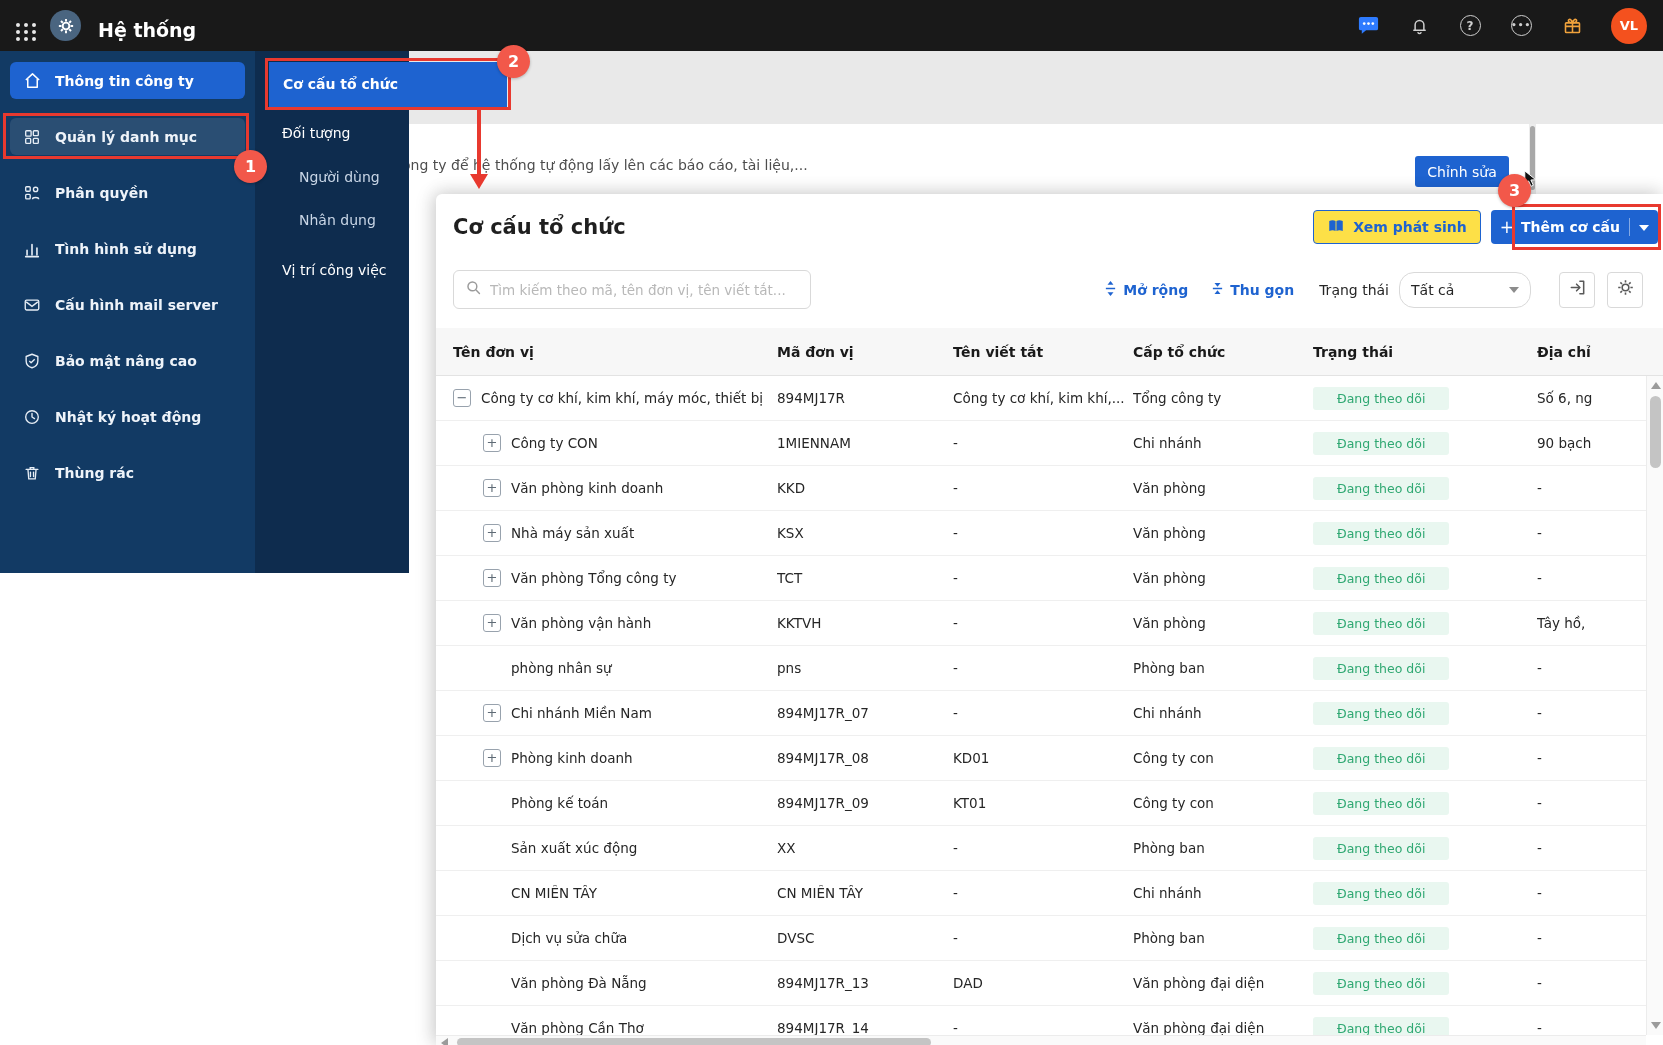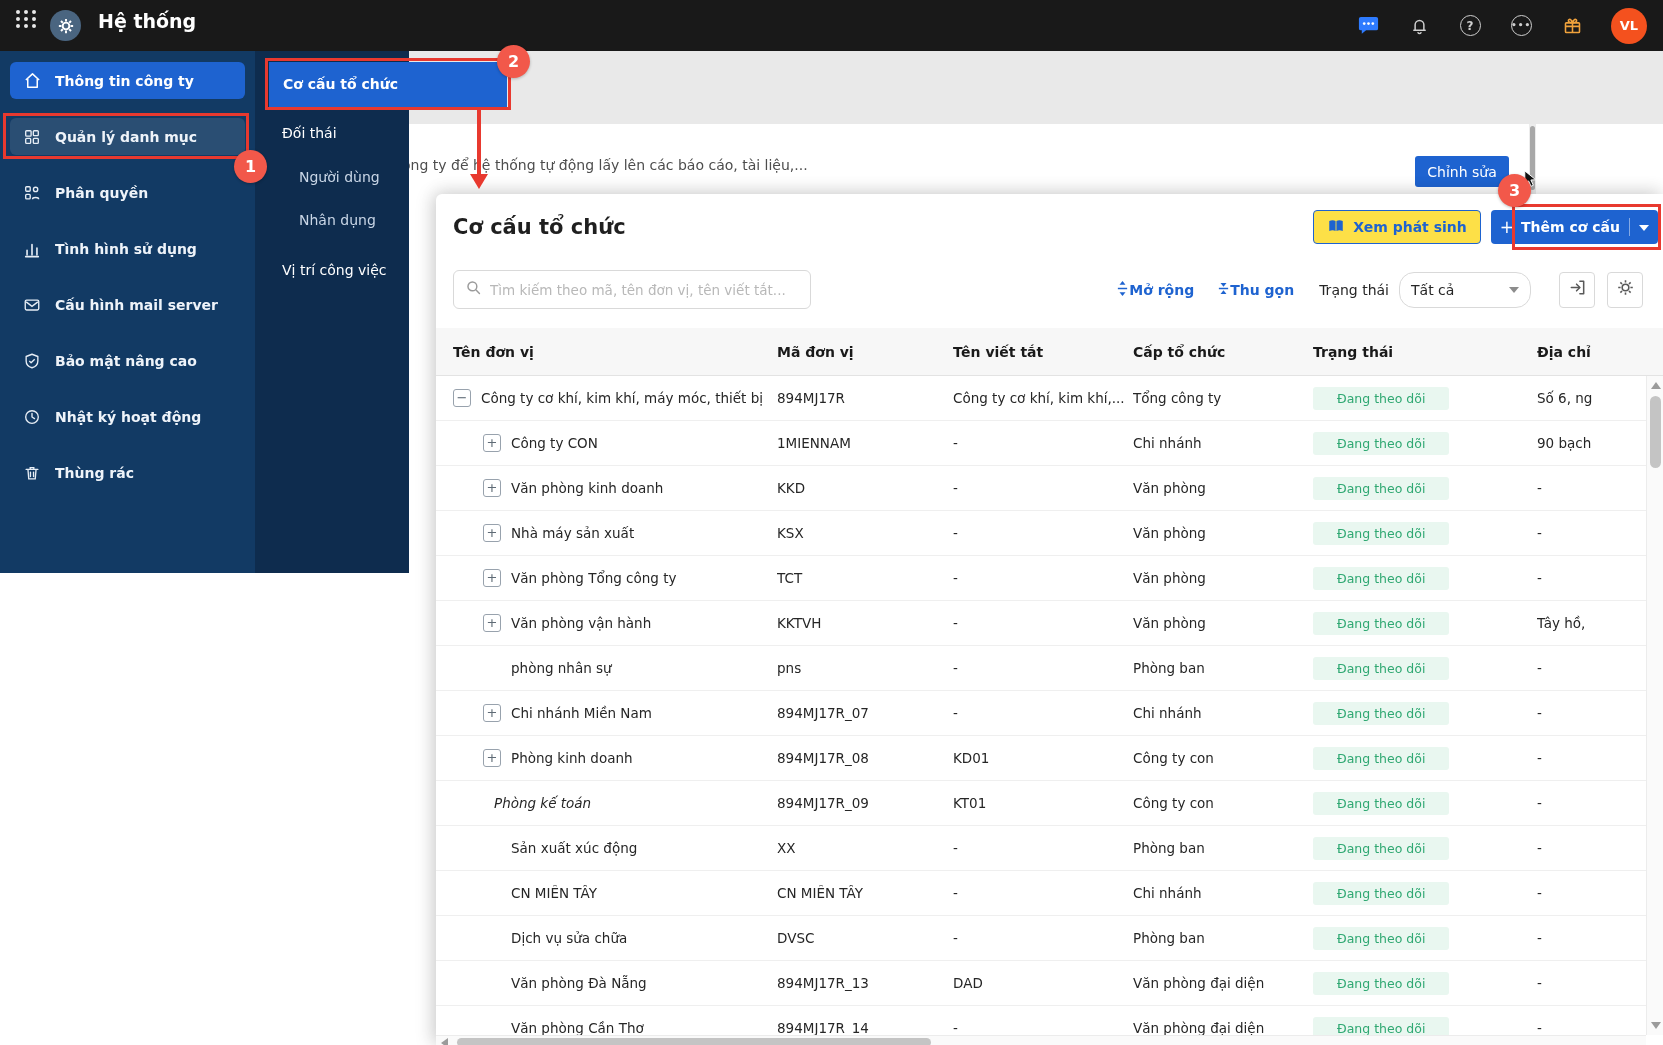--- a/index.html
+++ b/index.html
@@ -1,21 +1,21 @@
 <!DOCTYPE html>
 <html><head>
 <meta charset="utf-8">
 <style>
   *{margin:0;padding:0;box-sizing:border-box}
   body{font-family:"DejaVu Sans","Liberation Sans",sans-serif;background:#fff;color:#262626}
   .stage{position:relative;width:1663px;height:1045px;overflow:hidden;background:#fff}
 
   
   .topbar{position:absolute;left:0;top:0;width:100%;height:51px;background:#191919;display:flex;align-items:center;padding:0 16px;z-index:20}
-  .tb-left{display:flex;align-items:flex-start;gap:13px}
+  .tb-left{display:flex;align-items:flex-end;gap:13px}
   .grid-icon{display:grid;grid-template-columns:repeat(3,5px);grid-gap:3px;cursor:pointer}
   .grid-icon span{width:4px;height:4px;border-radius:50%;background:#e8e8e8}
   .logo-circle{width:31px;height:31px;border-radius:50%;background:#4a6580;display:flex;align-items:center;justify-content:center}
   .app-title{color:#fff;font-size:19px;font-weight:bold;margin-left:4px}
   .tb-right{margin-left:auto;display:flex;align-items:center;gap:27px}
   .tb-ic{width:24px;height:24px;display:flex;align-items:center;justify-content:center;cursor:pointer}
   .circ-glyph{width:21px;height:21px;border:1.6px solid #cfcfcf;border-radius:50%;color:#cfcfcf;font-size:12px;font-weight:bold;display:flex;align-items:center;justify-content:center}
   .dots-glyph{letter-spacing:1px;font-size:9px;padding-bottom:1px}
   .avatar{width:36px;height:36px;border-radius:50%;background:#f4511e;color:#fff;font-size:13px;font-weight:bold;display:flex;align-items:center;justify-content:center;cursor:pointer}
 
@@ -51,21 +51,21 @@
   .btn-primary{height:34px;display:flex;align-items:center;gap:7px;padding:0 9px;background:#1e63d0;border:none;border-radius:4px;color:#fff;font-size:14px;font-weight:600;font-family:inherit;cursor:pointer}
   .btn-primary .plus{font-size:17px;font-weight:normal;line-height:1}
   .btn-divider{width:1px;height:18px;background:rgba(255,255,255,.45);margin:0 2px}
   .chev{width:0;height:0;border-left:5px solid transparent;border-right:5px solid transparent;border-top:6px solid #fff;margin-top:2px}
 
   .toolbar{display:flex;align-items:center;margin-top:18px;padding:0 20px 0 17px}
   .search-box{width:358px;height:39px;border:1px solid #d9d9d9;border-radius:6px;display:flex;align-items:center;padding:0 11px;gap:8px;background:#fff}
   .search-box input{border:none;outline:none;flex:1;font-size:13.5px;font-family:inherit;color:#262626}
   .search-box input::placeholder{color:#b8b8b8}
   .toolbar-right{margin-left:auto;display:flex;align-items:center}
-  .tool-link{display:flex;align-items:center;gap:0;color:#1e63d0;font-size:14px;font-weight:600;cursor:pointer;white-space:nowrap}
+  .tool-link{display:flex;align-items:center;gap:6px;color:#1e63d0;font-size:14px;font-weight:600;cursor:pointer;white-space:nowrap}
   .tool-link + .tool-link{margin-left:23px}
   .status-label{margin-left:25px;font-size:14px;color:#262626;white-space:nowrap}
   .select{margin-left:10px;width:132px;height:36px;border:1px solid #d9d9d9;border-radius:15px;display:flex;align-items:center;padding:0 11px;font-size:14px;cursor:pointer}
   .select .chev-g{margin-left:auto;width:0;height:0;border-left:5px solid transparent;border-right:5px solid transparent;border-top:6px solid #8c8c8c}
   .icon-btn{width:36px;height:36px;border:1px solid #d9d9d9;border-radius:4px;display:flex;align-items:center;justify-content:center;background:#fff;cursor:pointer}
   .icon-btn.first{margin-left:28px}
   .icon-btn + .icon-btn{margin-left:12px}
 
   
   .thead,.trow{display:grid;grid-template-columns:341px 176px 180px 180px 224px 1fr;align-items:center}
@@ -250,21 +250,21 @@
             <g fill="none" stroke="#e6edf5" stroke-width="1.5" stroke-linecap="round">
               <path d="M3.5 6h13M8 6V4h4v2M5.5 6l.9 10.5h7.2L14.5 6M8.3 9v5M11.7 9v5"></path>
             </g>
           </svg>
         </span>
       <span>Thùng rác</span>
     </div>
   </nav>
 
   <nav class="submenu">
-    <div class="sub-item">Đối thái</div>
+    <div class="sub-item">Đối tượng</div>
     <div class="sub-item child">Người dùng</div>
     <div class="sub-item child">Nhân dụng</div>
     <div class="sub-item last">Vị trí công việc</div>
   </nav>
   <div class="submenu-active">Cơ cấu tổ chức</div>
 
   <div class="bg-band"></div>
   <div class="bg-text">ông ty để hệ thống tự động lấy lên các báo cáo, tài liệu,...</div>
   <button class="edit-btn">Chỉnh sửa</button>
   <div class="bg-scrollbar">
@@ -456,21 +456,21 @@
             <span class="toggle">+</span>
             <span>Phòng kinh doanh</span>
           </div>
           <div class="cell">894MJ17R_08</div>
           <div class="cell">KD01</div>
           <div class="cell">Công ty con</div>
           <div class="cell"><span class="badge">Đang theo dõi</span></div>
           <div class="cell">-</div>
         </div>
         <div class="trow">
-          <div class="cell name-cell" style="padding-left: 30px; font-style: italic;">
+          <div class="cell name-cell" style="padding-left: 47px;">
             <span class="toggle-spacer"></span>
             <span>Phòng kế toán</span>
           </div>
           <div class="cell">894MJ17R_09</div>
           <div class="cell">KT01</div>
           <div class="cell">Công ty con</div>
           <div class="cell"><span class="badge">Đang theo dõi</span></div>
           <div class="cell">-</div>
         </div>
         <div class="trow">

